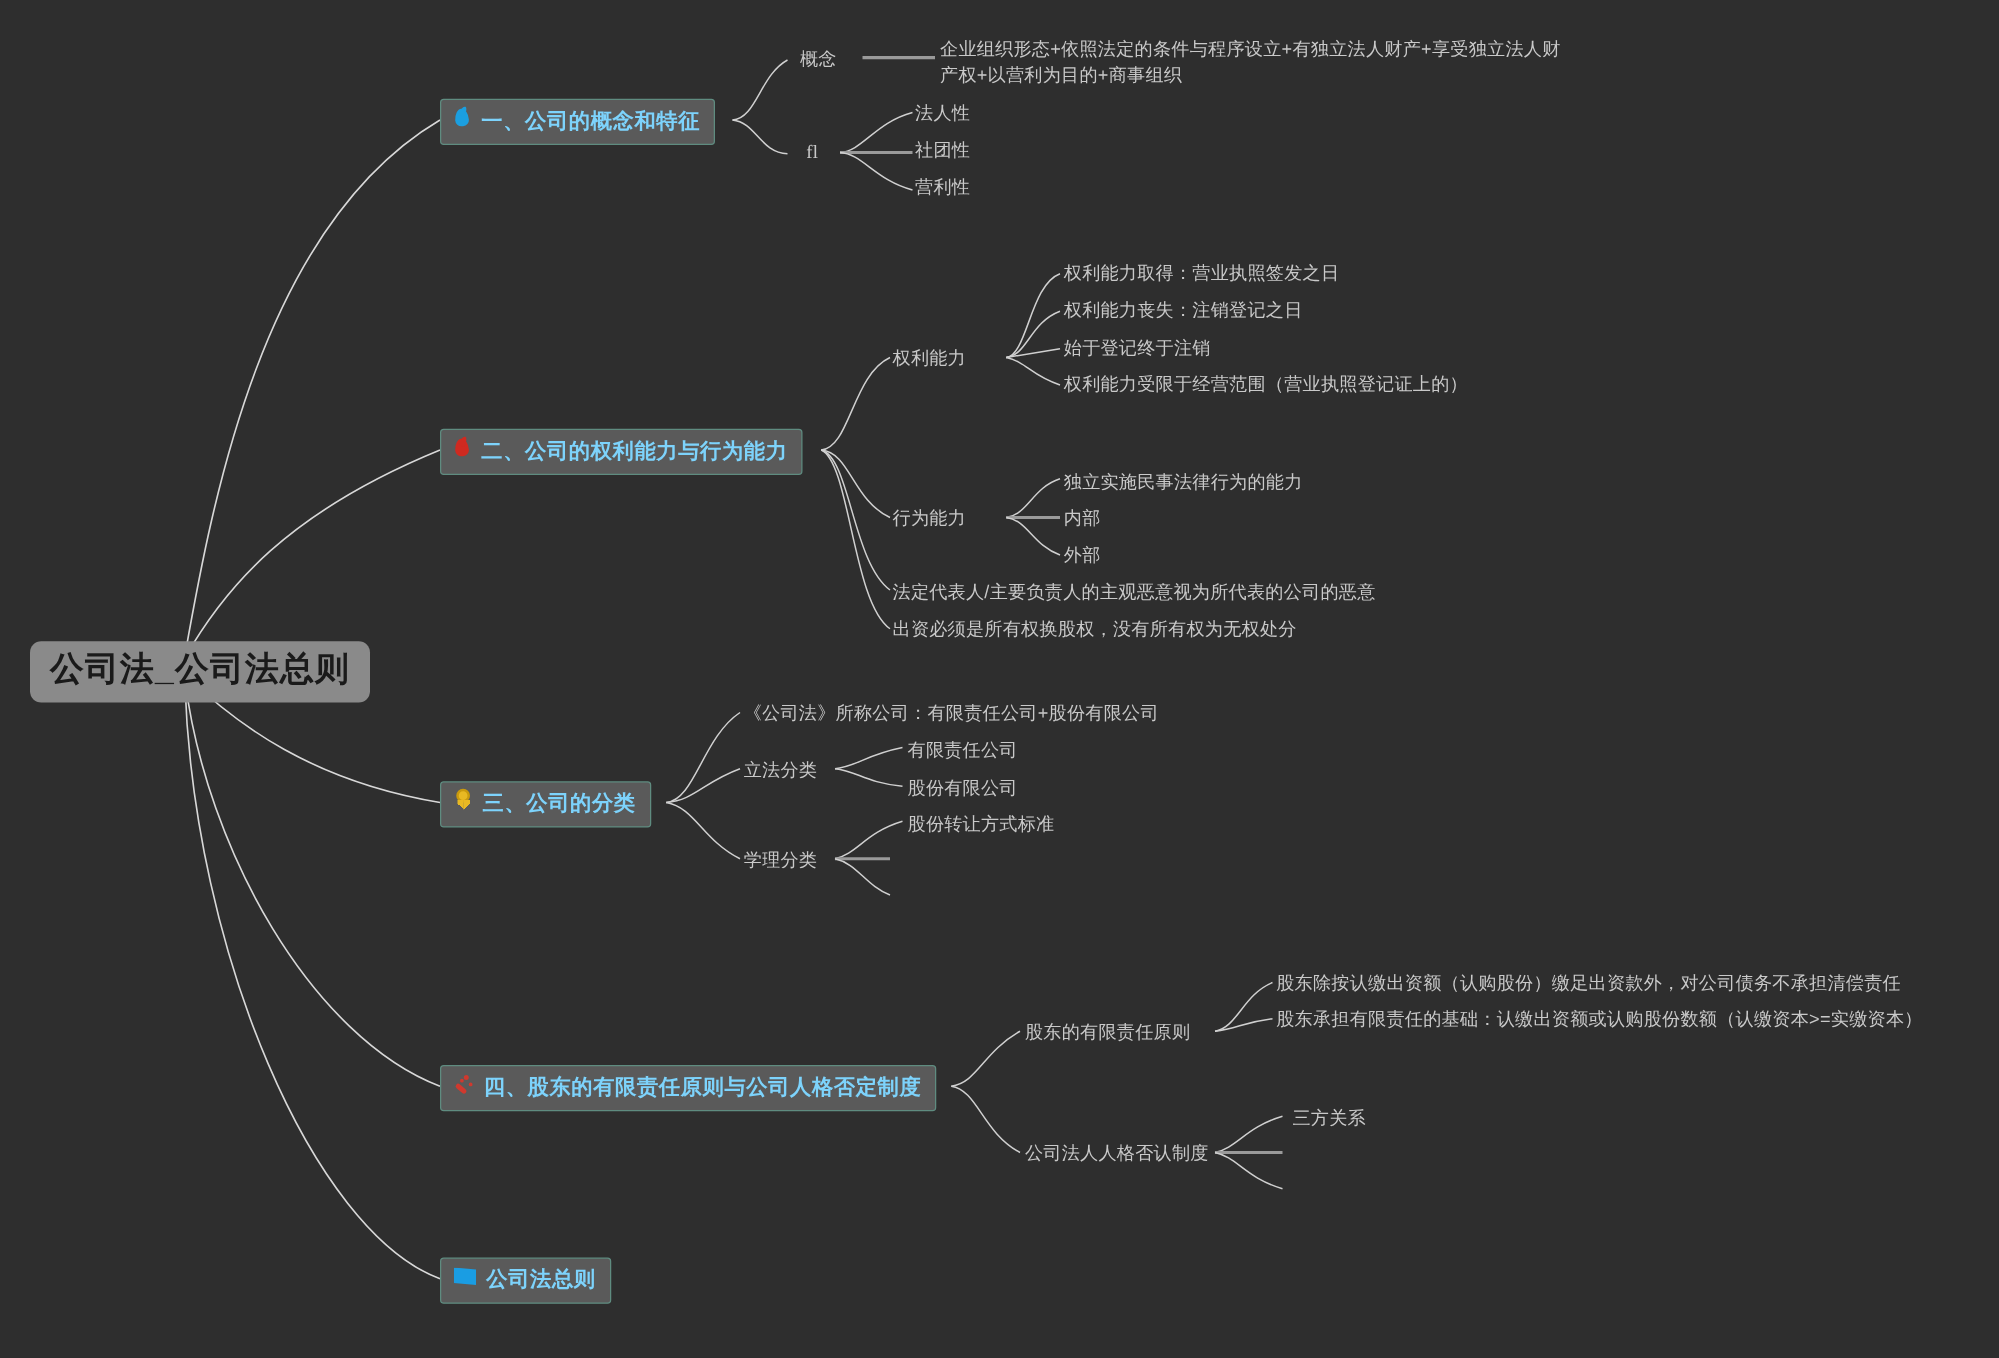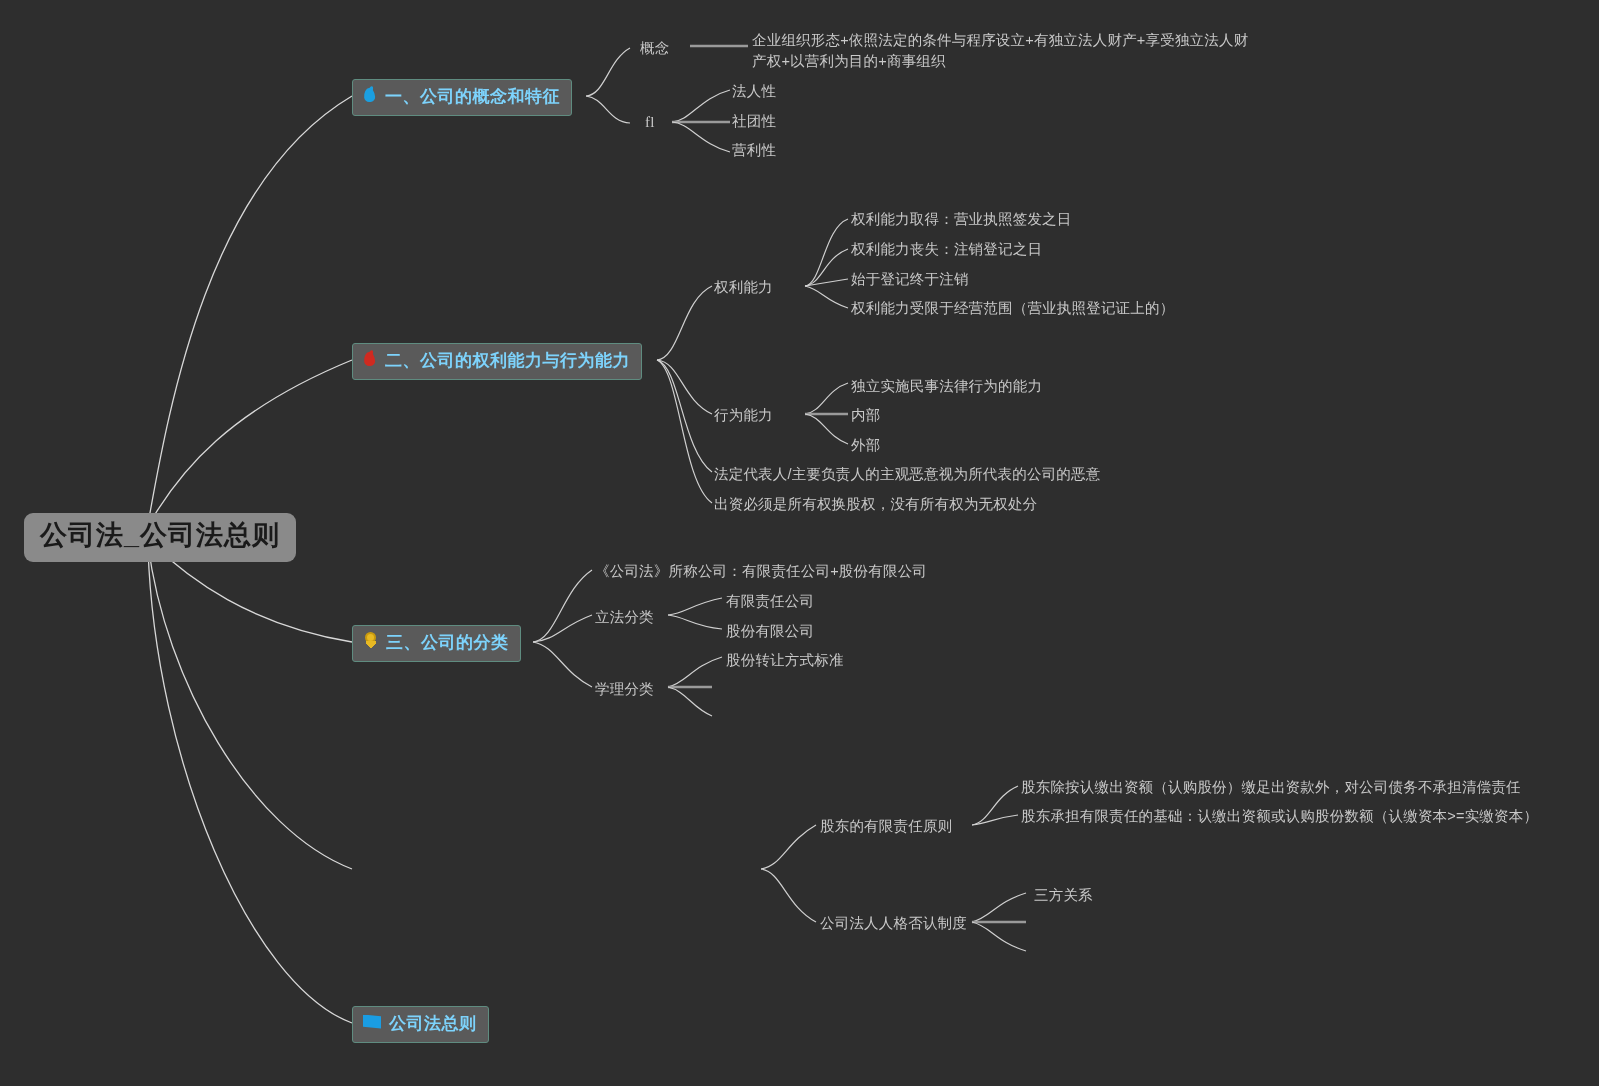--- a/index.html
+++ b/index.html
@@ -265,20 +265,31 @@
 
   <div class="leaf" style="left:595px; top:607px;">立法分类</div>
   <div class="leaf" style="left:726px; top:591px;">有限责任公司</div>
   <div class="leaf" style="left:726px; top:621px;">股份有限公司</div>
 
   <div class="leaf" style="left:595px; top:679px;">学理分类</div>
   <div class="leaf" style="left:726px; top:650px;">股份转让方式标准</div>
   <div class="leaf" style="left:726px; top:679px;"></div>
   <div class="leaf" style="left:726px; top:709px;"></div>
 
+  <div class="node branch-node" style="left:352px; top:852px;">
+    <span class="ico">
+      <span class="firework">
+        <span class="fw-s fw-a"></span>
+        <span class="fw-s fw-b"></span>
+        <span class="fw-s fw-c"></span>
+        <span class="fw-s fw-d"></span>
+      </span>
+    </span>
+    <span>四、股东的有限责任原则与公司人格否定制度</span>
+  </div>
 
   <div class="leaf" style="left:820px; top:816px;">股东的有限责任原则</div>
   <div class="leaf" style="left:1021px; top:777px;text-align:center;">股东除按认缴出资额（认购股份）缴足出资款外，对公司债务不承担清偿责任</div>
   <div class="leaf" style="left:1021px; top:806px;">股东承担有限责任的基础：认缴出资额或认购股份数额（认缴资本&gt;=实缴资本）</div>
 
   <div class="leaf" style="left:820px; top:913px;">公司法人人格否认制度</div>
   <div class="leaf" style="left:1034px; top:885px;">三方关系</div>
   <div class="leaf" style="left:1034px; top:913px;"></div>
   <div class="leaf" style="left:1034px; top:943px;"></div>
 

